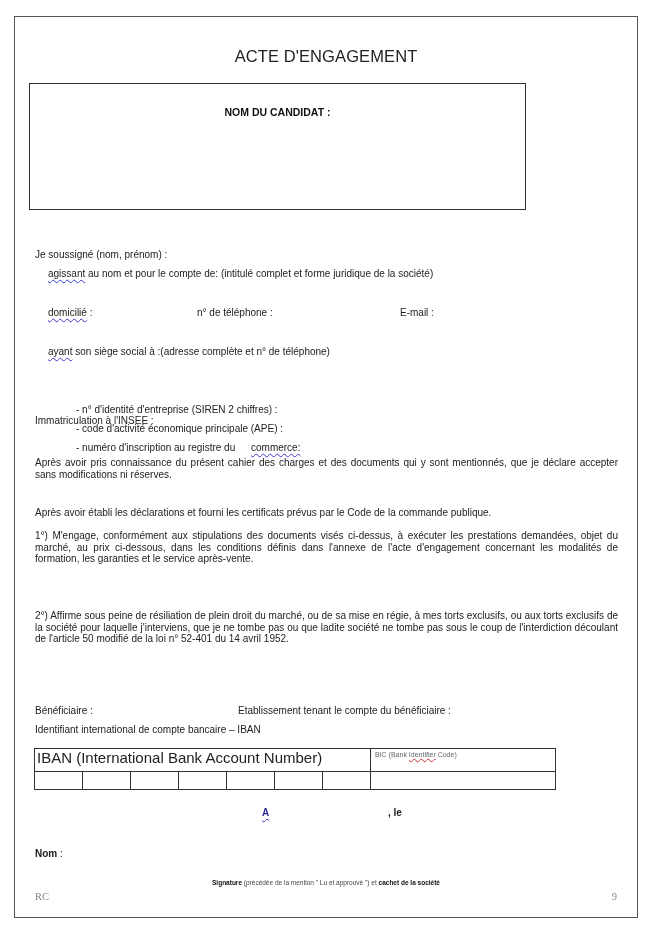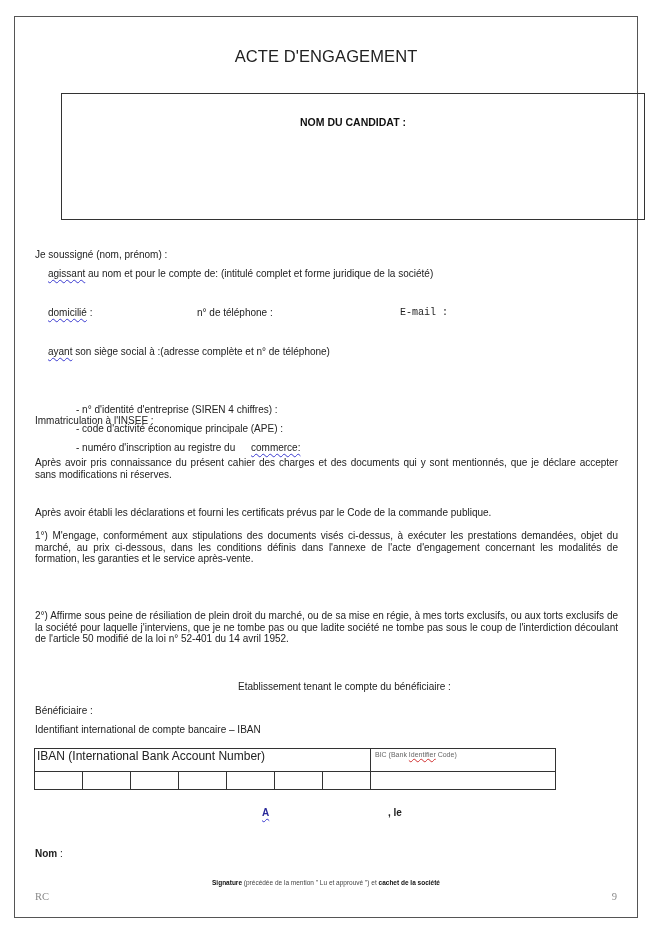--- a/index.html
+++ b/index.html
@@ -2,32 +2,32 @@
 <html><head>
 <meta charset="utf-8">
 <style>
   html, body { margin: 0; padding: 0; background: #ffffff; }
   body { width: 658px; height: 928px; position: relative; overflow: hidden;
          font-family: "Liberation Sans", sans-serif; color: #222; }
   .page { position: absolute; left: 14px; top: 16px; width: 624px; height: 902px;
           border: 1.5px solid #555; box-sizing: border-box; }
   .abs { position: absolute; white-space: nowrap; }
   .title { left: 0; width: 100%; top: 30px; text-align: center; font-size: 16.5px; color: #222; letter-spacing: 0.1px; }
-  .candidate-box { position: absolute; left: 14px; top: 76px; width: 584px; height: 127px;
-                   border: 1.5px solid #333; box-sizing: border-box; margin-left: 32px; }
+  .candidate-box { position: absolute; left: 14px; top: 66px; width: 497px; height: 127px;
+                   border: 1.5px solid #333; box-sizing: border-box; }
   .candidate-label { position: absolute; left: 0; width: 100%; top: 22px; text-align: center;
                      font-weight: bold; font-size: 10.5px; color: #111; }
   .t { font-size: 10px; color: #222; line-height: 12px; }
   .wavy-blue { text-decoration: underline wavy #3a3ad0; text-decoration-thickness: 1px; text-underline-offset: 2px; margin-left: 13px; }
   .wavy-red { text-decoration: underline wavy #d03030; text-decoration-thickness: 1px; text-underline-offset: 1px; }
   .para { position: absolute; left: 20px; width: 583px; font-size: 10px; line-height: 11.5px;
           text-align: justify; text-align-last: left; color: #222; }
   .iban-table { position: absolute; left: 19px; top: 731px; border-collapse: collapse; }
   .iban-table td { border: 1.3px solid #333; padding: 0; vertical-align: top; }
-  .iban-head { height: 22px; font-size: 12px; padding-left: 2px !important; color: #222; }
+  .iban-head { height: 22px; font-size: 15px; padding-left: 2px !important; color: #222; }
   .bic-head { font-size: 7px; color: #666; padding-left: 4px !important; padding-top: 2px !important; }
   .iban-cell { width: 47px; height: 17px; }
   .bic-cell { width: 180px; }
   .sig { font-size: 6.5px; color: #444; }
   .sig b { color: #111; }
   .footer { font-family: "Liberation Serif", serif; font-size: 10.5px; color: #888; }
 </style>
 </head>
 <body>
 
@@ -44,45 +44,45 @@
   </div>
 
   <div class="abs t" style="left:20px; top:251px;">
     <span class="wavy-blue">agissant</span><span> au nom et pour le compte de: (intitulé complet et forme juridique de la société)</span>
   </div>
 
   <div class="abs t" style="left:20px; top:290px;">
     <span class="wavy-blue">domicilié</span><span> :</span>
   </div>
   <div class="abs t" style="left:182px; top:290px;">n° de téléphone :</div>
-  <div class="abs t" style="left:385px; top:290px;font-family:Liberation Mono, monospace;">E-mail :</div>
+  <div class="abs t" style="left:385px; top:290px;">E-mail :</div>
 
   <div class="abs t" style="left:20px; top:329px;">
     <span class="wavy-blue">ayant</span><span> son siège social à :(adresse complète et n° de téléphone)</span>
   </div>
 
   <div class="abs t" style="left:20px; top:368px;margin-top:30px;">Immatriculation à l'INSEE :</div>
-  <div class="abs t" style="left:61px; top:387px;">- n° d'identité d'entreprise (SIREN 4 chiffres) :</div>
+  <div class="abs t" style="left:61px; top:387px;">- n° d'identité d'entreprise (SIREN 2 chiffres) :</div>
   <div class="abs t" style="left:61px; top:406px;">- code d'activité économique principale (APE) :</div>
   <div class="abs t" style="left:61px; top:425px;">
     <span>- numéro d'inscription au registre du </span><span class="wavy-blue">commerce:</span>
   </div>
 
   <div class="para" style="top:490px;">Après avoir établi les déclarations et fourni les certificats prévus par le Code de la commande publique.</div>
 
   <div class="para" style="top:440px;">Après avoir pris connaissance du présent cahier des charges et des documents qui y sont mentionnés, que je déclare accepter sans modifications ni réserves.</div>
 
   <div class="para" style="top:513px;">1°) M'engage, conformément aux stipulations des documents visés ci-dessus, à exécuter les prestations demandées, objet du marché, au prix ci-dessous, dans les conditions définis dans l'annexe de l'acte d'engagement concernant les modalités de formation, les garanties et le service après-vente.</div>
 
 
   <div class="para" style="top:593px;">2°) Affirme sous peine de résiliation de plein droit du marché, ou de sa mise en régie, à mes torts exclusifs, ou aux torts exclusifs de la société pour laquelle j'interviens, que je ne tombe pas ou que ladite société ne tombe pas sous le coup de l'interdiction découlant de l'article 50 modifié de la loi n° 52-401 du 14 avril 1952.</div>
 
 
   <div class="abs t" style="left:20px; top:688px;">Bénéficiaire :</div>
-  <div class="abs t" style="left:223px; top:664px;">Etablissement tenant le compte du bénéficiaire :</div>
+  <div class="abs t" style="left:223px; top:688px;">Etablissement tenant le compte du bénéficiaire :</div>
 
   <div class="abs t" style="left:20px; top:707px;">Identifiant international de compte bancaire – IBAN</div>
 
   <table class="iban-table">
     <tbody>
         <tr>
       <td colspan="7" class="iban-head">IBAN (International Bank Account Number)</td>
       <td class="bic-head bic-cell">
         <span>BIC (Bank </span><span class="wavy-red">Identifier</span><span> Code)</span>
       </td>

